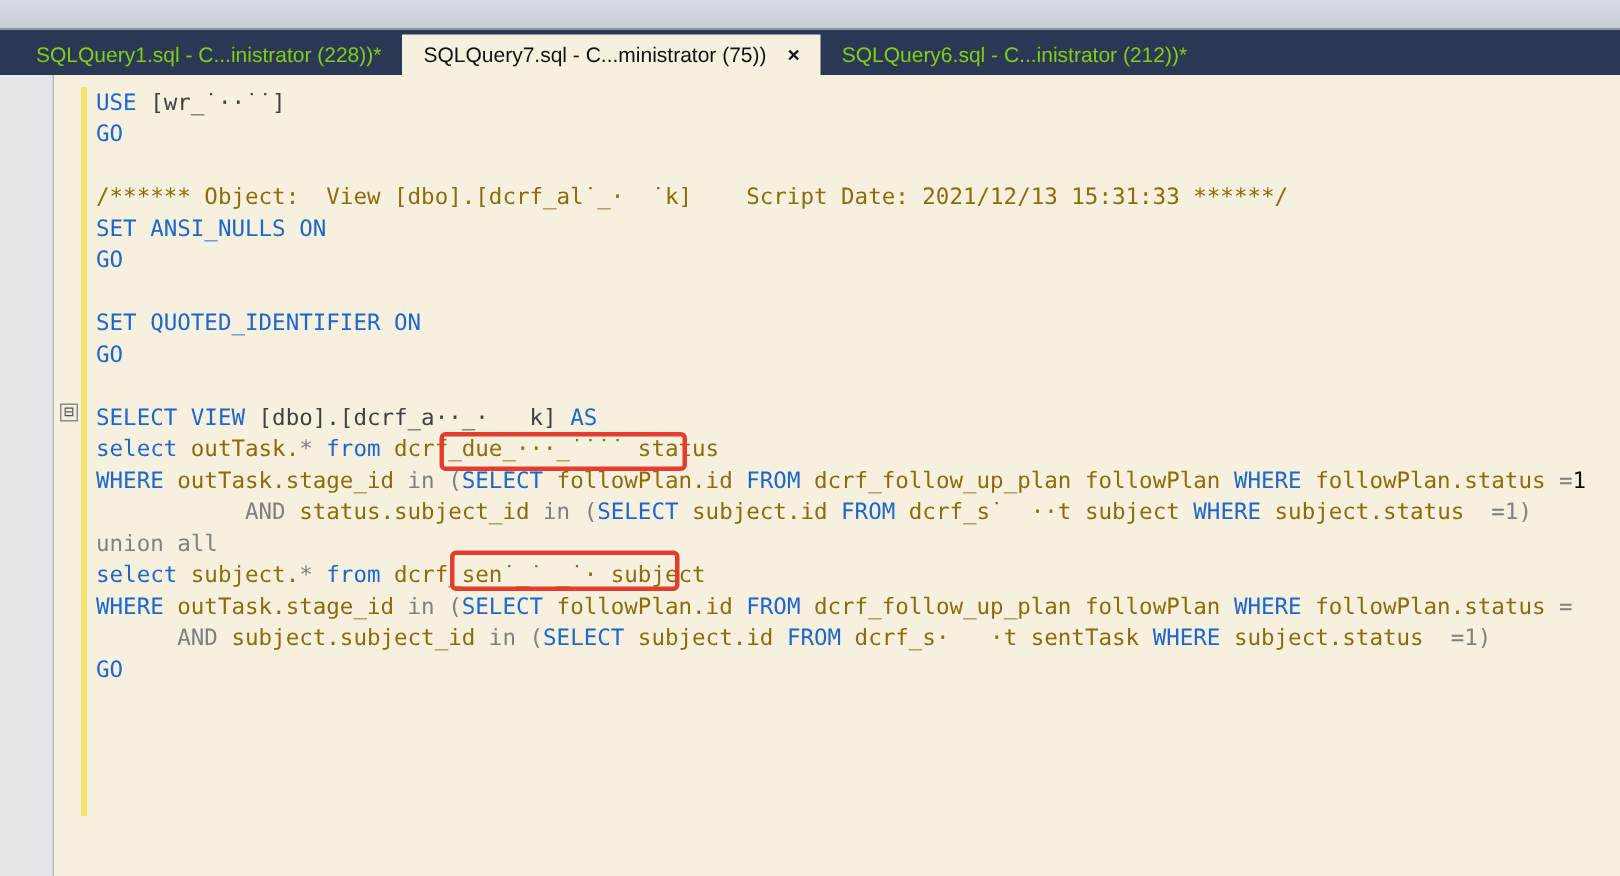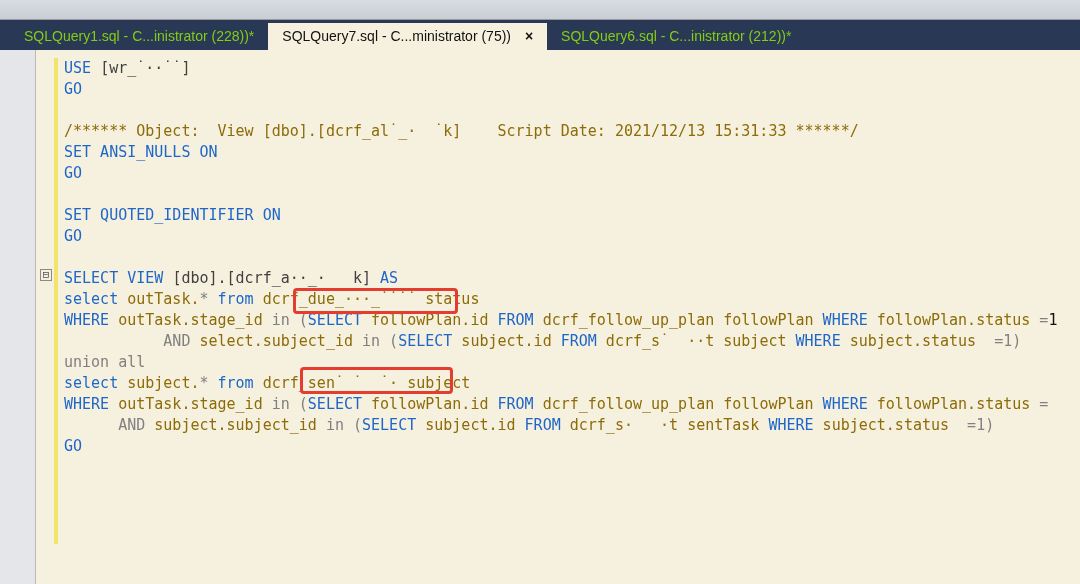--- a/index.html
+++ b/index.html
@@ -129,21 +129,21 @@
 <span class="br">/****** Object:  View [dbo].[dcrf_al˙_·  ˙k]    Script Date: 2021/12/13 15:31:33 ******/</span>
 <span class="kw">SET</span><span class="kw"> ANSI_NULLS </span><span class="kw">ON</span>
 <span class="kw">GO</span>
 
 <span class="kw">SET</span><span class="kw"> QUOTED_IDENTIFIER </span><span class="kw">ON</span>
 <span class="kw">GO</span>
 
 <span class="kw">SELECT</span><span class="kw"> VIEW </span><span class="tl">[dbo].[dcrf_a··_·   k]</span><span class="kw"> AS</span>
 <span class="kw">select</span><span class="br"> outTask.</span><span class="gr">*</span><span class="kw"> from </span><span class="br">dcrf_due_···_˙˙˙˙</span><span class="br"> status</span>
 <span class="kw">WHERE</span><span class="br"> outTask.stage_id </span><span class="gr">in</span><span class="gr"> (</span><span class="kw">SELECT</span><span class="br"> followPlan.id </span><span class="kw">FROM</span><span class="br"> dcrf_follow_up_plan followPlan </span><span class="kw">WHERE</span><span class="br"> followPlan.status </span><span class="gr">=</span><span>1</span>
-<span class="gr">           AND</span><span class="br"> select.subject_id </span><span class="gr">in</span><span class="gr"> (</span><span class="kw">SELECT</span><span class="br"> subject.id </span><span class="kw">FROM</span><span class="br"> dcrf_s˙  ··t subject </span><span class="kw">WHERE</span><span class="br"> subject.status </span><span class="gr"> =1)</span>
+<span class="gr">           AND</span><span class="br"> status.subject_id </span><span class="gr">in</span><span class="gr"> (</span><span class="kw">SELECT</span><span class="br"> subject.id </span><span class="kw">FROM</span><span class="br"> dcrf_s˙  ··t subject </span><span class="kw">WHERE</span><span class="br"> subject.status </span><span class="gr"> =1)</span>
 <span class="gr">union</span><span class="gr"> all</span>
 <span class="kw">select</span><span class="br"> subject.</span><span class="gr">*</span><span class="kw"> from </span><span class="br">dcrf_sen˙_˙ _˙·</span><span class="br"> subject</span>
 <span class="kw">WHERE</span><span class="br"> outTask.stage_id </span><span class="gr">in</span><span class="gr"> (</span><span class="kw">SELECT</span><span class="br"> followPlan.id </span><span class="kw">FROM</span><span class="br"> dcrf_follow_up_plan followPlan </span><span class="kw">WHERE</span><span class="br"> followPlan.status </span><span class="gr">=</span>
 <span class="gr">      AND</span><span class="br"> subject.subject_id </span><span class="gr">in</span><span class="gr"> (</span><span class="kw">SELECT</span><span class="br"> subject.id </span><span class="kw">FROM</span><span class="br"> dcrf_s·   ·t sentTask </span><span class="kw">WHERE</span><span class="br"> subject.status </span><span class="gr"> =1)</span>
 <span class="kw">GO</span>
 </pre>
 
     <div id="hl-container">
         <div class="highlight-box" style="top: 238px; left: 257px; width: 165px; height: 26px;"></div>
         <div class="highlight-box" style="top: 317px; left: 264px; width: 153px; height: 27px;"></div>

